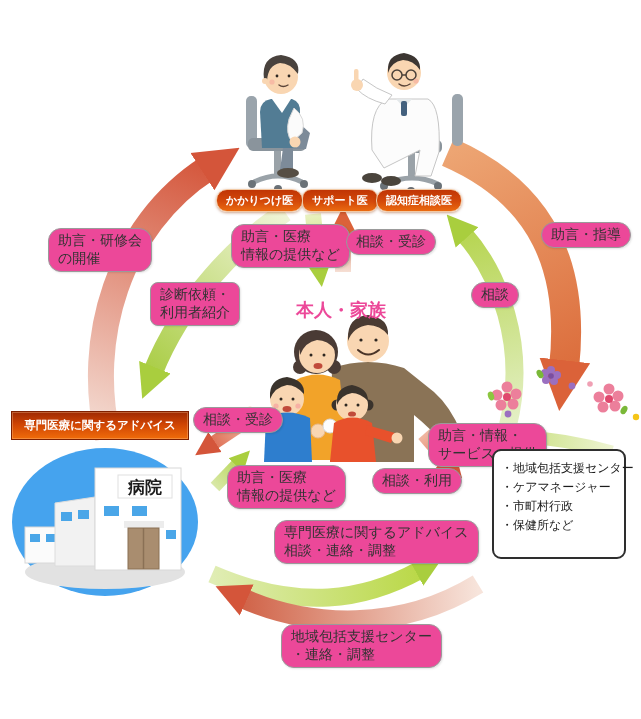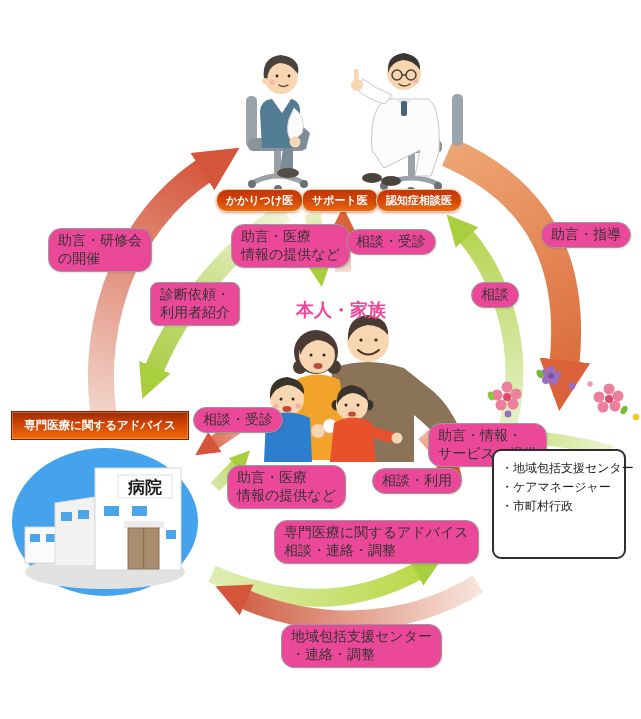--- a/index.html
+++ b/index.html
@@ -291,15 +291,16 @@
   <div class="bubble" style="left:281px;top:624px;">地域包括支援センター
 ・連絡・調整</div>
 
   <div class="family-label">本人・家族</div>
   <div class="banner">専門医療に関するアドバイス</div>
 
   <div class="community-box">
     <div class="item">・地域包括支援センター</div>
     <div class="item">・ケアマネージャー</div>
     <div class="item">・市町村行政</div>
+    <div class="item">・保健所など</div>
   </div>
 
 </div>
 
 </body></html>

